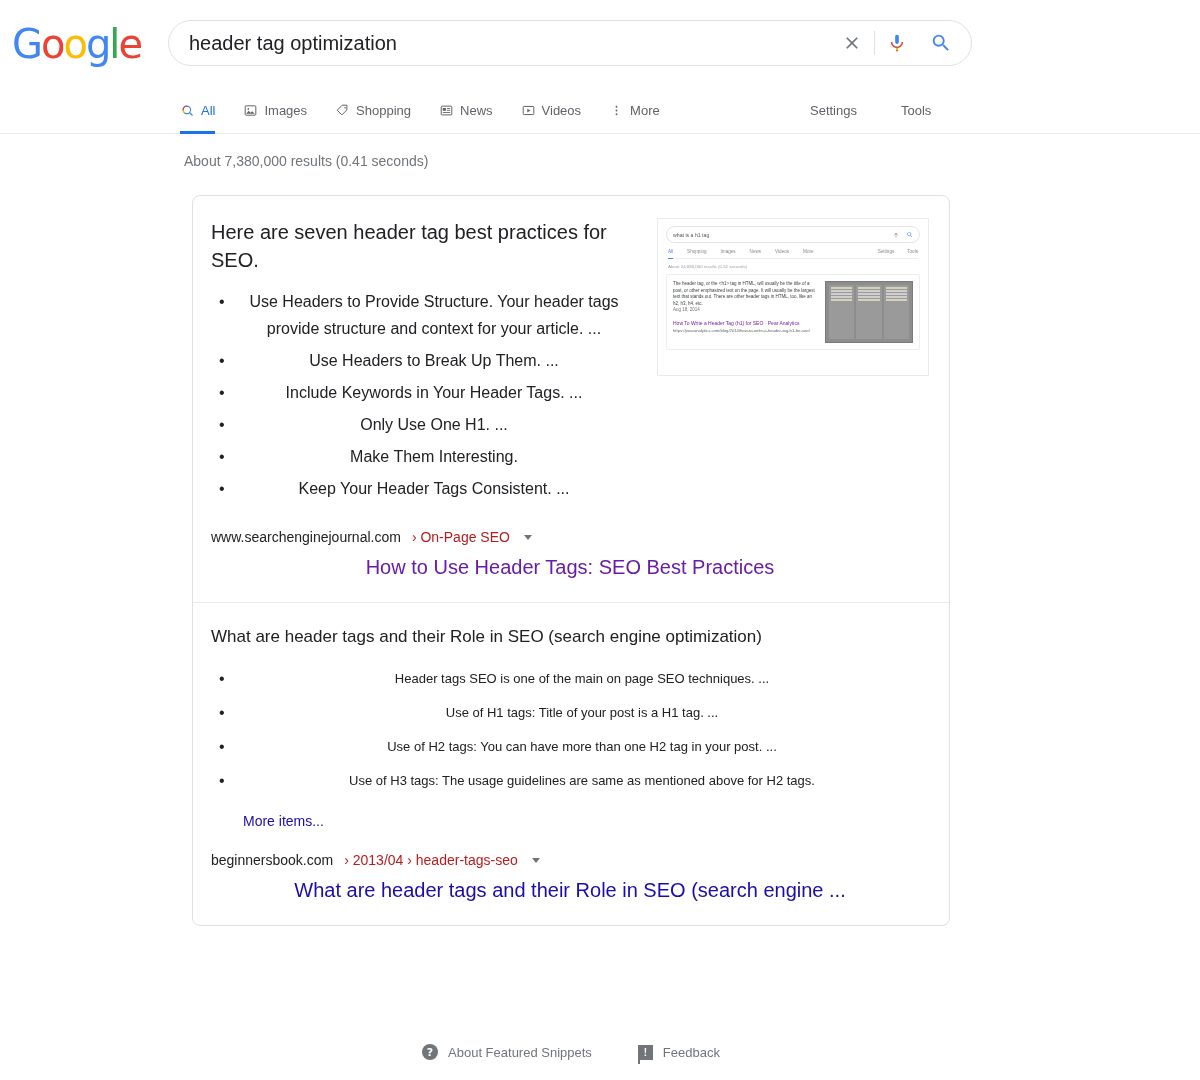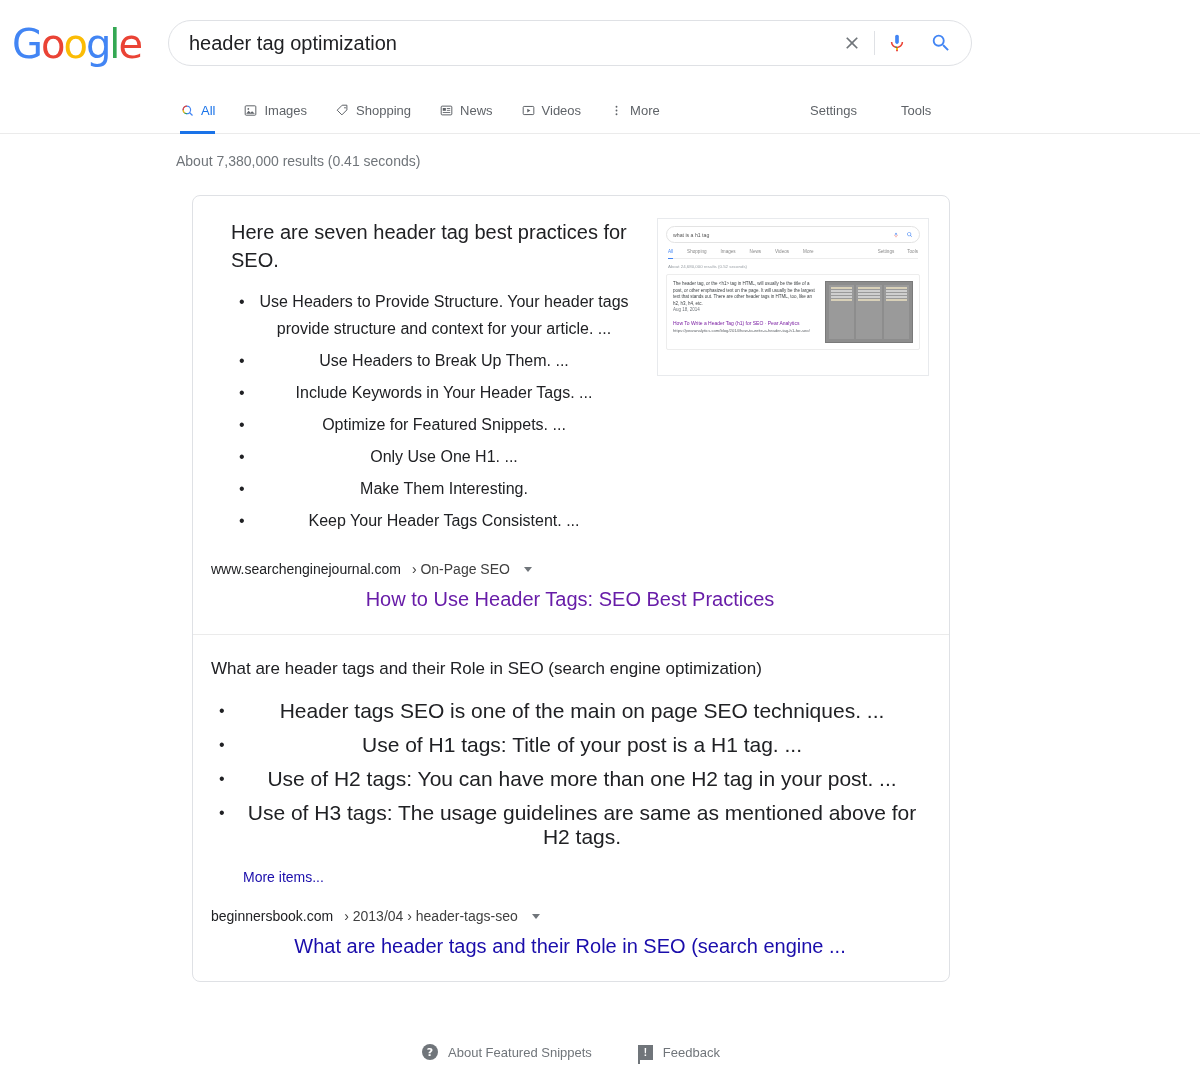--- a/index.html
+++ b/index.html
@@ -110,42 +110,41 @@
   }
   .nav-right-item {
     color: #5f6368;
     font-size: 13px;
     cursor: pointer;
   }
 
   
   .result-stats {
     position: absolute;
-    left: 176px; top: 153px;
+    left: 184px; top: 153px;
     color: #70757a;
     font-size: 14px;
   }
 
   
   .card {
     position: absolute;
     left: 192px; top: 195px;
     width: 758px;
     border: 1px solid #dfe1e5;
     border-radius: 8px;
     background: #fff;
   }
   .block { padding: 22px 20px 22px 18px; }
   .block-divider { height: 1px; background: #ebebeb; }
 
   .snip-top {
     display: flex;
     gap: 24px;
     align-items: flex-start;
-    margin-left: 20px;
   }
   .snip-body { flex: 1; min-width: 0; }
 
   .snip-heading {
     font-size: 20px;
     line-height: 28px;
     color: #202124;
     font-weight: 400;
     margin: 0 0 14px 0;
     max-width: 400px;
@@ -162,21 +161,21 @@
     padding-left: 2px;
     text-align: center;
   }
   .bullets li::before {
     content: "•";
     position: absolute;
     left: -14px; top: 0;
     color: #202124;
     font-size: 16px;
   }
-  .bullets.compact li { line-height: 24px; margin-bottom: 10px; font-size: 21px; }
+  .bullets.compact li { line-height: 24px; margin-bottom: 10px; font-size: 13px; }
 
   .more-items {
     display: inline-block;
     margin: 10px 0 0 32px;
     font-size: 14px;
     color: #1a0dab;
     cursor: pointer;
   }
 
   
@@ -242,21 +241,21 @@
 
   
   .res-crumb {
     display: flex;
     align-items: center;
     gap: 11px;
     font-size: 14px;
     color: #202124;
     margin-top: 22px;
   }
-  .res-crumb .path { color: #404040; }
+  .res-crumb .path { color: #b91c1c; }
   .crumb-caret {
     width: 0; height: 0;
     border-left: 4px solid transparent;
     border-right: 4px solid transparent;
     border-top: 5px solid #70757a;
     margin-left: 3px;
     cursor: pointer;
   }
   .res-title {
     font-size: 20px;
@@ -405,21 +404,20 @@
 <div class="card">
 
   <div class="block">
     <div class="snip-top">
       <div class="snip-body">
         <div class="snip-heading">Here are seven header tag best practices for SEO.</div>
         <ul class="bullets">
           <li>Use Headers to Provide Structure. Your header tags provide structure and context for your article. ...</li>
           <li>Use Headers to Break Up Them. ...</li>
           <li>Include Keywords in Your Header Tags. ...</li>
-          <li>Optimize for Featured Snippets. ...</li>
           <li>Only Use One H1. ...</li>
           <li>Make Them Interesting.</li>
           <li>Keep Your Header Tags Consistent. ...</li>
         </ul>
       </div>
 
       <div class="thumb">
         <div class="t-searchbar">
           <span>what is a h1 tag</span>
           <span class="t-sb-icons">

